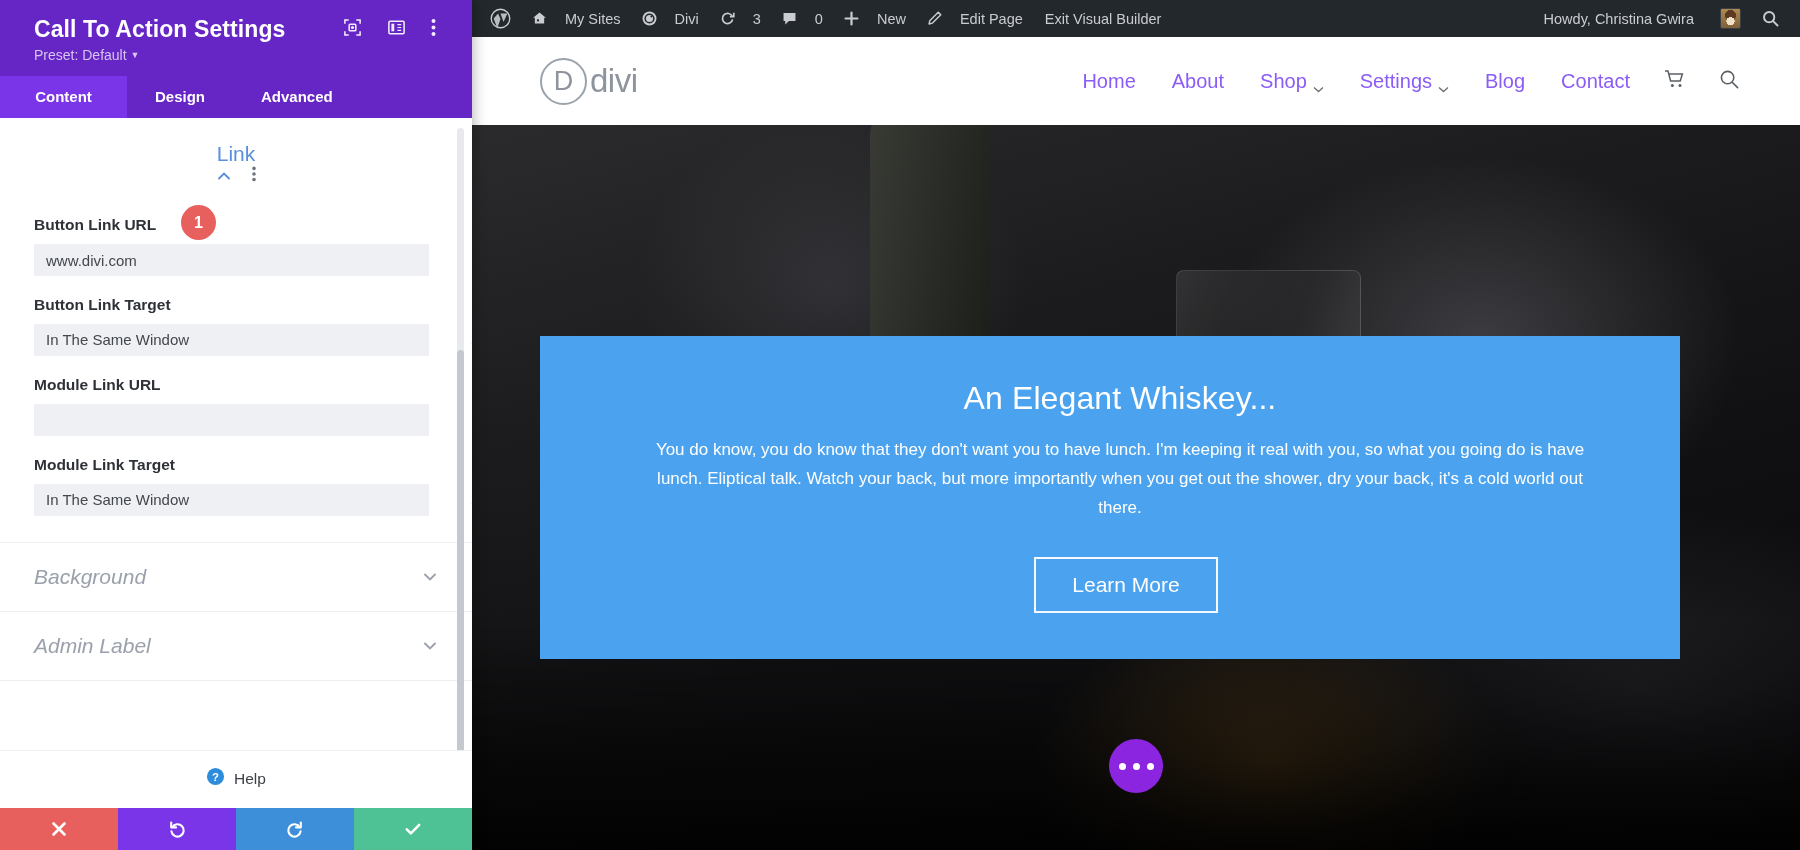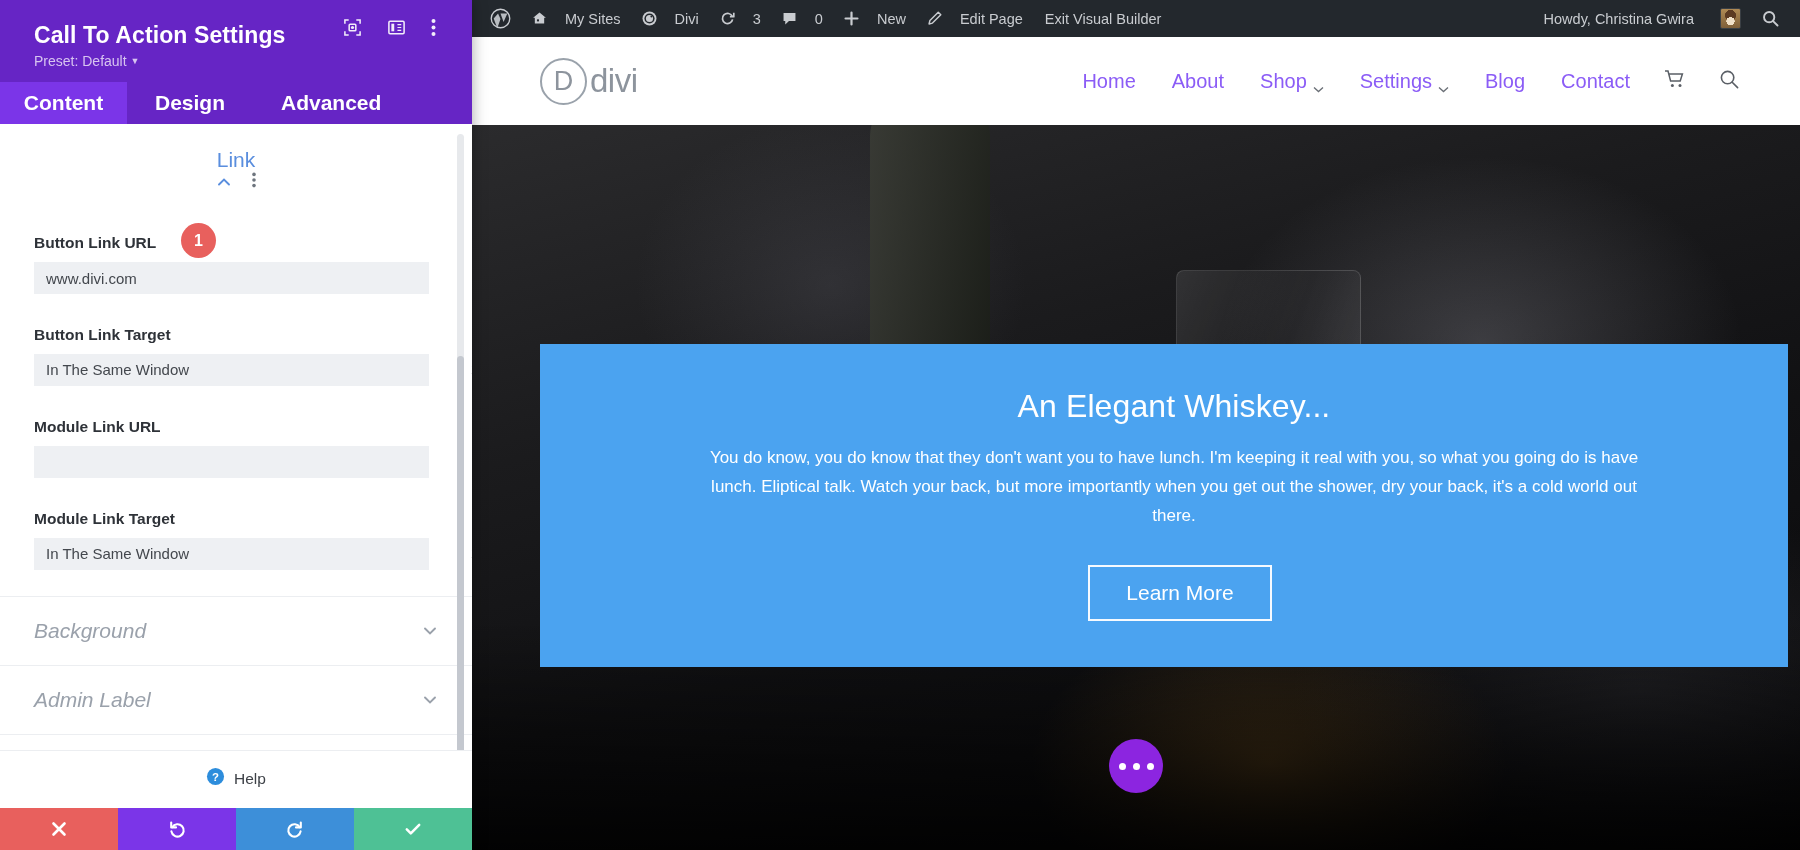--- a/index.html
+++ b/index.html
@@ -21,36 +21,36 @@
     box-shadow:0 0 14px rgba(0,0,0,.35);
   }
   .panel-header {
     background:#6625c5;
     padding:16px 22px 12px 34px;
     position:relative;
   }
   .panel-title-row { display:flex; align-items:flex-start; }
   .panel-title {
     color:#fff; font-size:23px; font-weight:bold;
-    letter-spacing:.1px; line-height:1.15; flex:1;margin-top:6px;
+    letter-spacing:.1px; line-height:1.15; flex:1;
   }
   .header-icons { display:flex; align-items:center; gap:25px; margin-top:2px; }
   .hicon { width:19px; height:19px; opacity:.92; cursor:pointer; display:block; }
   .preset-row {
     margin-top:5px; color:#d7c4f0; font-size:14px;
     cursor:pointer; display:inline-block;
   }
   .caret-tiny { display:inline-block; margin-left:4px; font-size:9px; vertical-align:2px;}
 
   .tabs {
     display:flex; background:#6625c5; height:42px;
   }
   .tab {
     flex:0 0 auto; padding:0 28px; height:42px; line-height:42px;
-    color:#fff; font-size:21px; font-weight:bold; cursor:pointer;
+    color:#fff; font-size:15px; font-weight:bold; cursor:pointer;
     text-align:center;
   }
   .tab.first { width:127px; padding:0; }
   .tab.active { background:#7b35e8; }
 
   .panel-scroll {
     flex:1; overflow:hidden; position:relative; background:#fff;
   }
   .scroll-track {
     position:absolute; right:8px; top:10px; width:7px; height:560px;
@@ -63,21 +63,21 @@
 
   .section-head {
     display:flex; align-items:center; padding:24px 34px 10px 34px;flex-direction:column;
   }
   .section-title { font-size:21px; color:#5a8ede; font-weight:400; flex:1; }
   .section-title.muted { color:#9aa1ab; }
   .sec-icons { display:flex; align-items:center; gap:20px; }
   .chev { width:16px; height:16px; cursor:pointer; }
   .dots-v { cursor:pointer; }
 
-  .field { padding:0 34px; margin-top:32px; position:relative; }
+  .field { padding:0 34px; margin-top:20px; position:relative; }
   .field-label {
     font-size:15.5px; color:#2e3238; font-weight:bold;
     margin-bottom:10px; display:block;
   }
   .text-input {
     width:395px; height:32px; background:#eef0f3; border:none;
     font-family:"Liberation Sans", sans-serif;
     font-size:15px; color:#43474d; padding:0 12px; outline:none;
   }
   .select-wrap { position:relative; width:457px; }
@@ -185,22 +185,22 @@
     background:linear-gradient(110deg, rgba(255,255,255,.10), rgba(255,255,255,.02) 55%, rgba(255,255,255,.08));
     border:1px solid rgba(255,255,255,.12);
     filter:blur(.3px);
   }
   .bottle {
     position:absolute; left:30%; top:-4%; width:120px; height:330px;
     border-radius:40px 40px 10px 10px;
     background:linear-gradient(100deg, rgba(60,62,55,.85), rgba(25,28,22,.9));
   }
   .cta-module {
-    position:absolute; left:68px; top:219px;
-    width:1248px; background:#4ba3f0;
+    position:absolute; left:68px; top:211px;
+    width:1140px; background:#4ba3f0;
     padding:44px 70px 46px 90px; text-align:center; z-index:3;
   }
   .cta-title {
     color:#fff; font-size:32px; font-weight:400;
     margin-bottom:18px; letter-spacing:.1px;
   }
   .cta-body {
     color:#fff; font-size:17px; line-height:1.72; max-width:930px;
     margin:0 auto 34px auto;
   }

